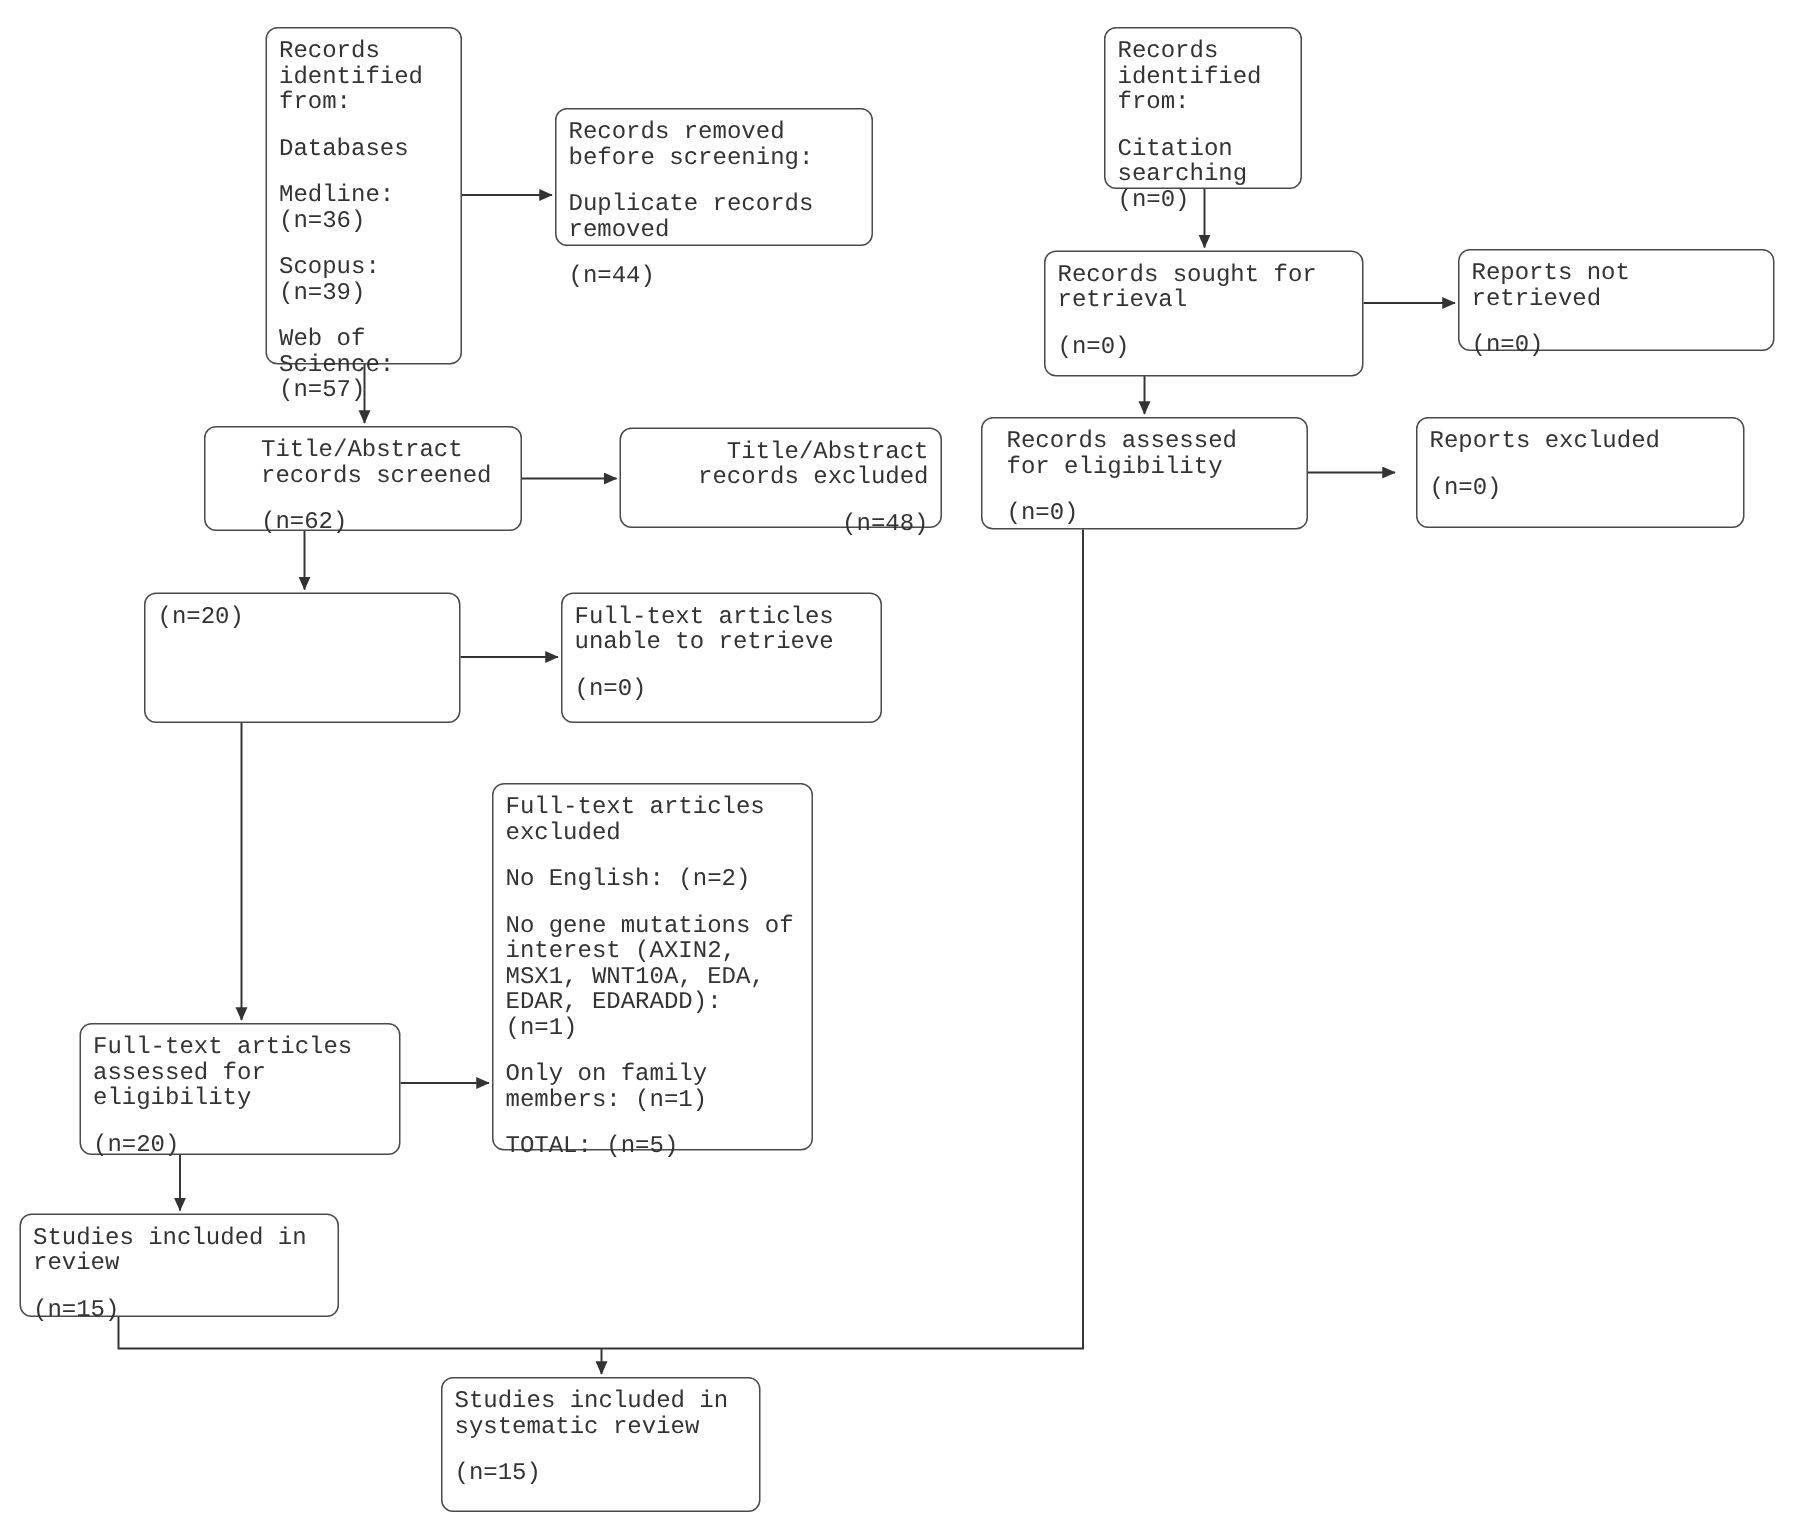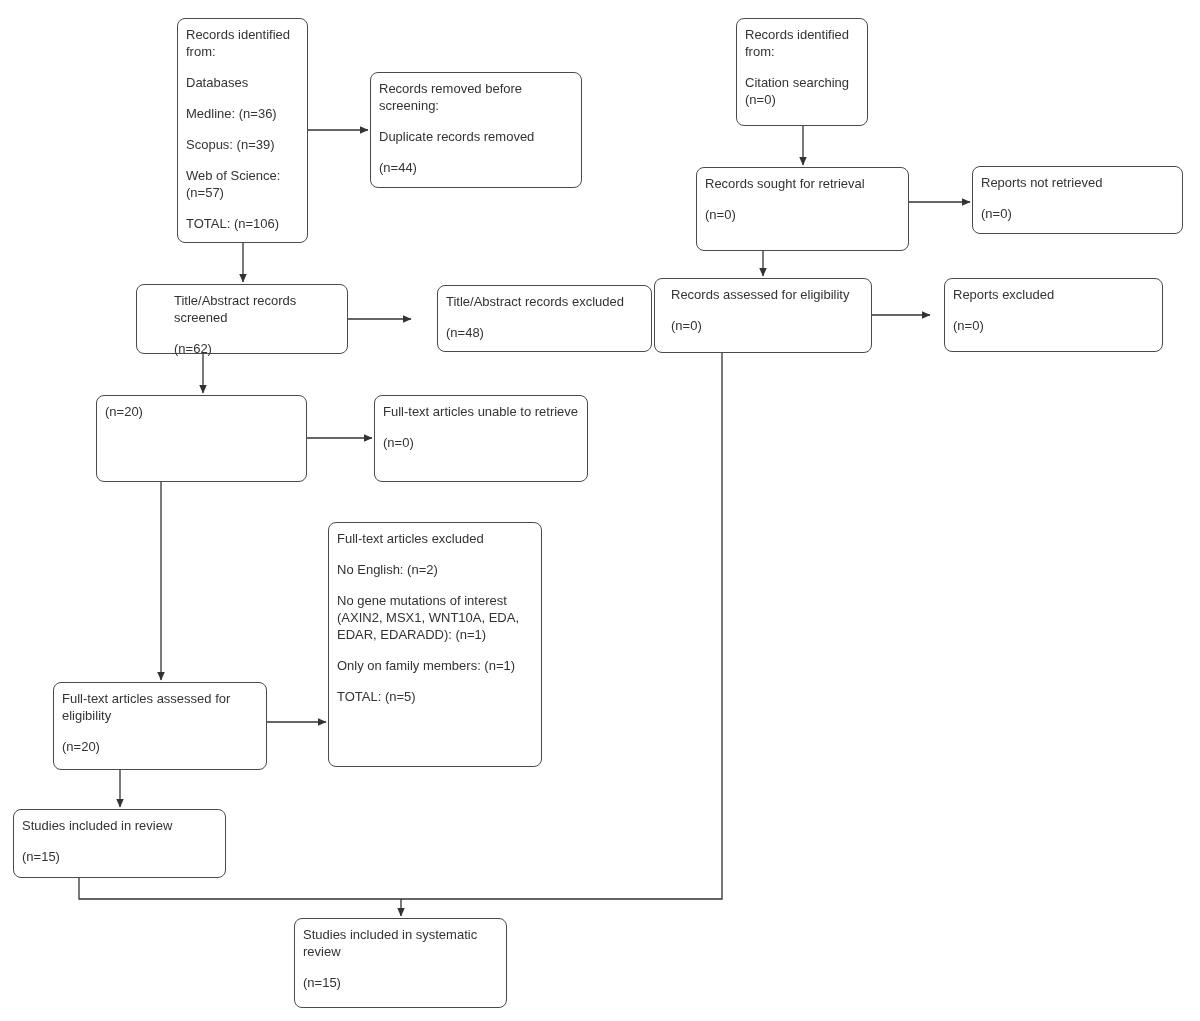--- a/index.html
+++ b/index.html
@@ -23,22 +23,23 @@
     width: 1200px;
     height: 1021px;
   }
   .node {
     position: absolute;
     box-sizing: border-box;
     background: #ffffff;
     border: 1.4px solid #4a4a4a;
     border-radius: 8px;
     padding: 7px 8px 0 8px;
-    font-size: 13px;
+    font-size: 16px;
     line-height: 17px;
+    font-family: Liberation Mono, monospace;
   }
   .node p {
     margin: 0 0 14px 0;
     padding: 0;
   }
   .node p:last-child {
     margin-bottom: 0;
   }
 </style>
 </head>
@@ -72,32 +73,32 @@
 
   <div class="node" style="left:177px; top:18px; width:131px; height:225px;">
     <p>Records identified from:</p>
     <p>Databases</p>
     <p>Medline: (n=36)</p>
     <p>Scopus: (n=39)</p>
     <p>Web of Science: (n=57)</p>
     <p>TOTAL: (n=106)</p>
   </div>
 
-  <div class="node" style="left:370px; top:72px; width:212px; height:116px;">
+  <div class="node" style="left:370px; top:72px; width:212px; height:92px;">
     <p>Records removed before screening:</p>
     <p>Duplicate records removed</p>
     <p>(n=44)</p>
   </div>
 
   <div class="node" style="left:136px; top:284px; width:212px; height:70px;padding-left:37px;">
     <p>Title/Abstract records screened</p>
     <p>(n=62)</p>
   </div>
 
-  <div class="node" style="left:437px; top:285px; width:215px; height:67px;">
+  <div class="node" style="left:413px; top:285px; width:215px; height:67px;text-align:right;">
     <p>Title/Abstract records excluded</p>
     <p>(n=48)</p>
   </div>
 
   <div class="node" style="left:96px; top:395px; width:211px; height:87px;">
     <p>(n=20)</p>
   </div>
 
   <div class="node" style="left:374px; top:395px; width:214px; height:87px;">
     <p>Full-text articles unable to retrieve</p>

